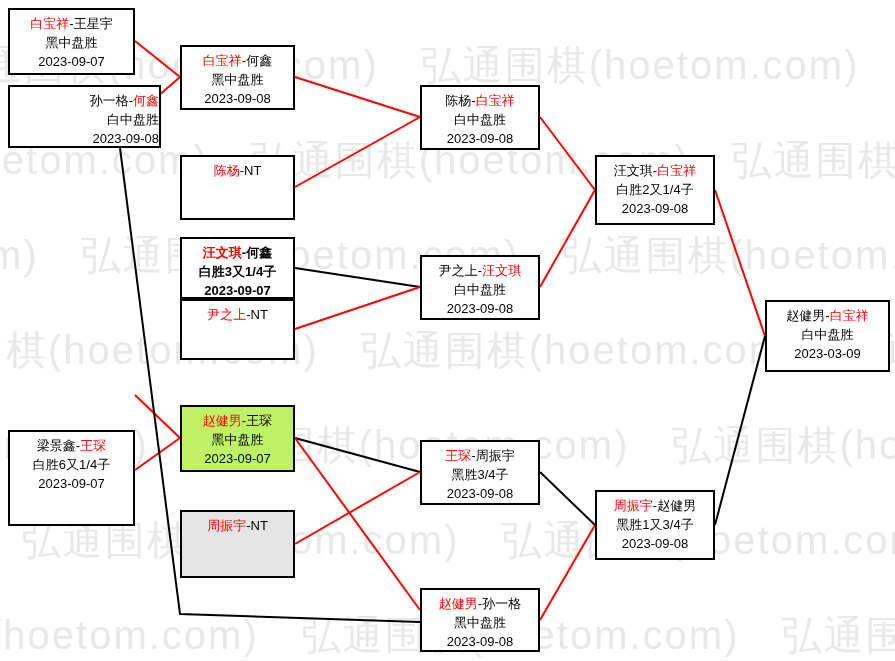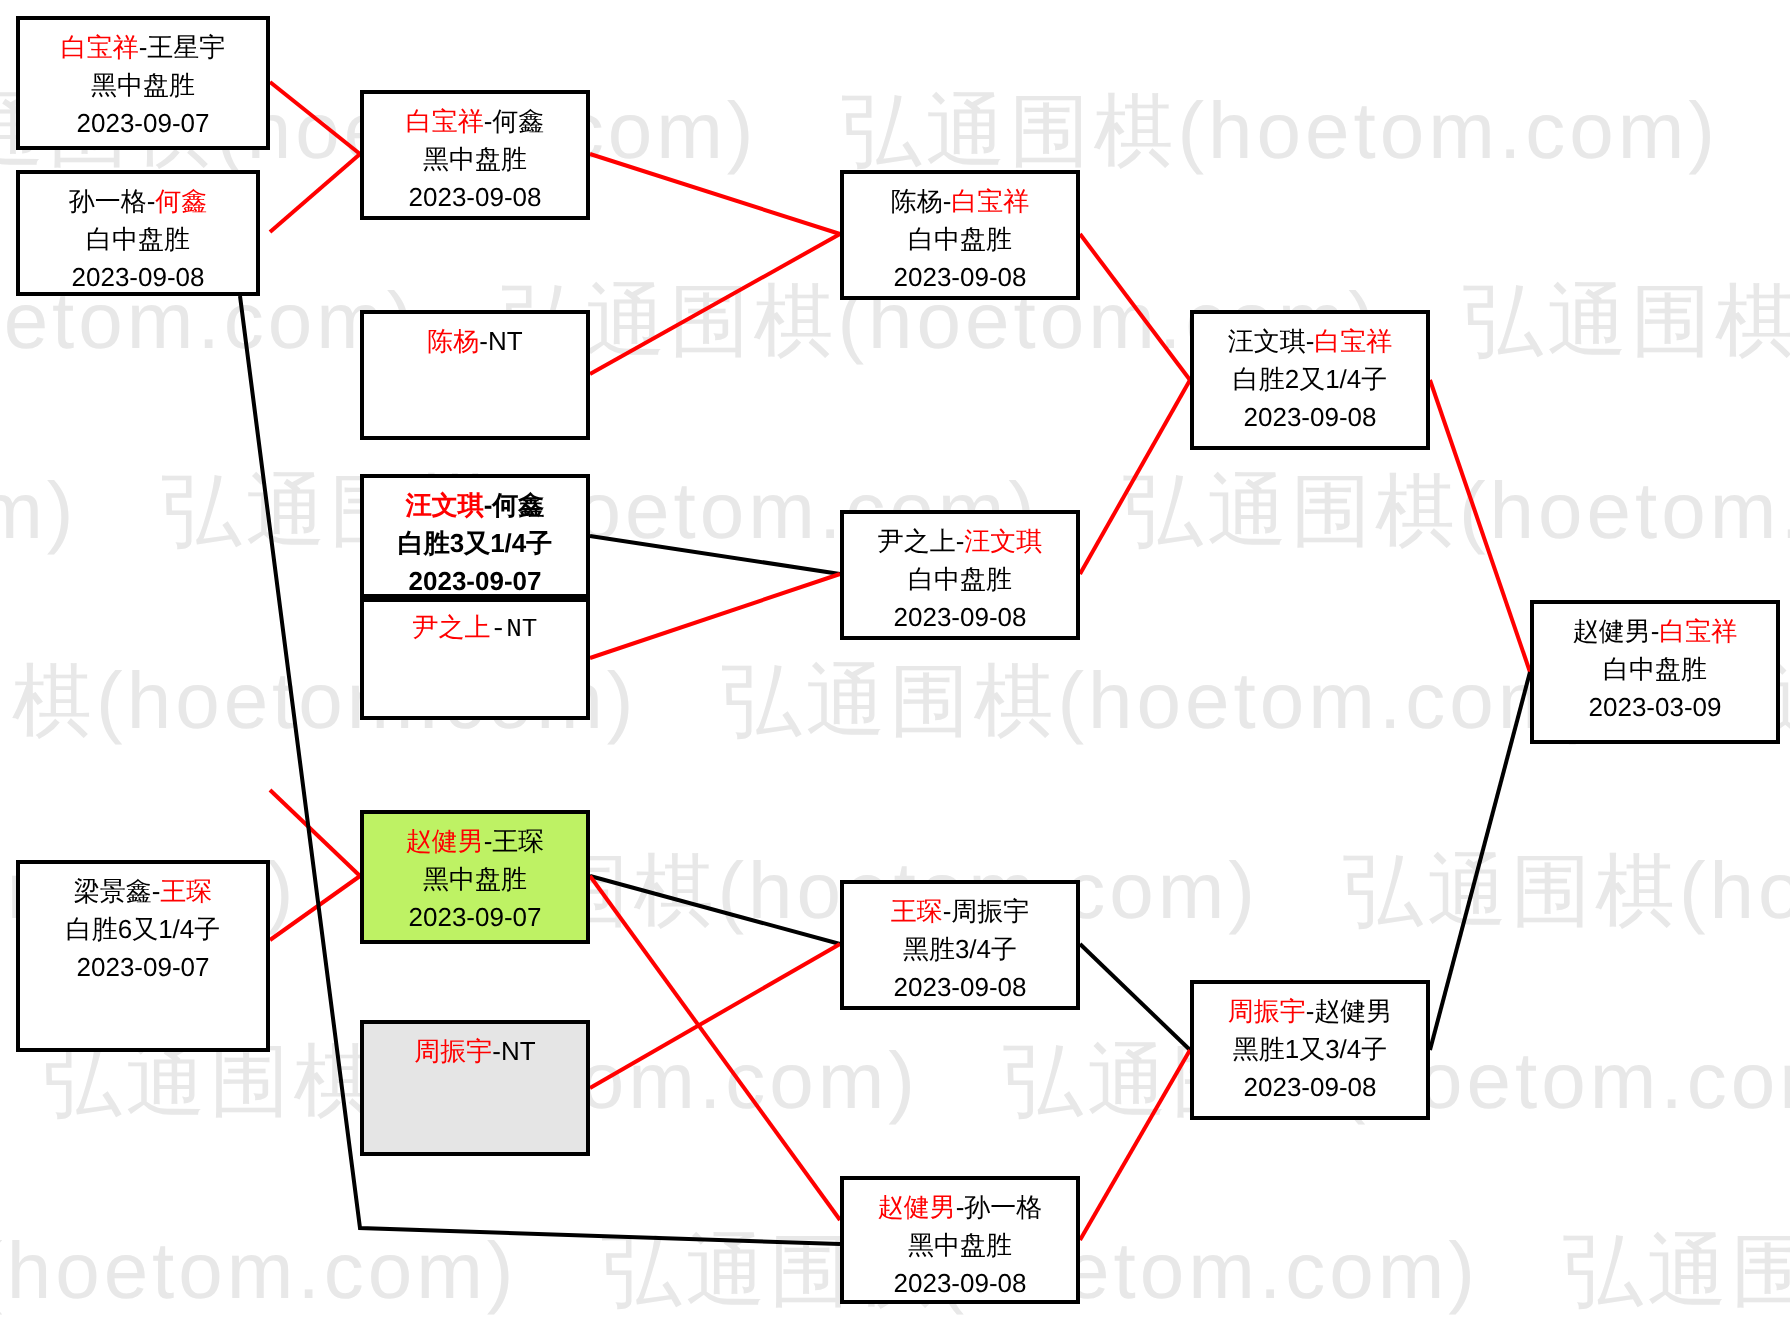--- a/index.html
+++ b/index.html
@@ -67,21 +67,21 @@
       <polyline points="120,148 180,614 420,622" fill="none" stroke="#000000" stroke-width="2"></polyline>
       <polyline points="540,472 595,525" fill="none" stroke="#000000" stroke-width="2"></polyline>
       <polyline points="540,620 595,525" fill="none" stroke="#ff0000" stroke-width="2"></polyline>
       <polyline points="715,525 765,336" fill="none" stroke="#000000" stroke-width="2"></polyline>
     </svg>
     <div class="match" style="left: 8px; top: 8px; width: 127px; height: 67px; border-color: rgb(0, 0, 0); background: rgb(255, 255, 255);">
       <div class="names"><span style="color: rgb(255, 0, 0);">白宝祥</span><span>-</span><span>王星宇</span></div>
       <div>黑中盘胜</div>
       <div>2023-09-07</div>
     </div>
-    <div class="match" style="left: 8px; top: 85px; width: 122px; height: 63px; border-color: rgb(0, 0, 0); background: rgb(255, 255, 255);">
+    <div class="match" style="left: 8px; top: 85px; width: 153px; height: 63px; border-color: rgb(0, 0, 0); background: rgb(255, 255, 255); text-align: right;">
       <div class="names"><span>孙一格</span><span>-</span><span style="color: rgb(255, 0, 0);">何鑫</span></div>
       <div>白中盘胜</div>
       <div>2023-09-08</div>
     </div>
     <div class="match" style="left: 8px; top: 430px; width: 127px; height: 96px; border-color: rgb(0, 0, 0); background: rgb(255, 255, 255);">
       <div class="names"><span>梁景鑫</span><span>-</span><span style="color: rgb(255, 0, 0);">王琛</span></div>
       <div>白胜6又1/4子</div>
       <div>2023-09-07</div>
     </div>
     <div class="match" style="left: 180px; top: 45px; width: 115px; height: 65px; border-color: rgb(0, 0, 0); background: rgb(255, 255, 255);">
@@ -90,21 +90,21 @@
       <div>2023-09-08</div>
     </div>
     <div class="match" style="left: 180px; top: 155px; width: 115px; height: 65px; border-color: rgb(0, 0, 0); background: rgb(255, 255, 255);">
       <div class="names"><span style="color: rgb(255, 0, 0);">陈杨</span><span>-</span><span>NT</span></div>
     </div>
     <div class="match" style="left: 180px; top: 237px; width: 115px; height: 62px; border-color: rgb(0, 0, 0); background: rgb(255, 255, 255); font-weight: bold;">
       <div class="names"><span style="color: rgb(255, 0, 0);">汪文琪</span><span>-</span><span>何鑫</span></div>
       <div>白胜3又1/4子</div>
       <div>2023-09-07</div>
     </div>
-    <div class="match" style="left: 180px; top: 299px; width: 115px; height: 61px; border-color: rgb(0, 0, 0); background: rgb(255, 255, 255); font-family: Liberation Mono, monospace;">
+    <div class="match" style="left: 180px; top: 299px; width: 115px; height: 61px; border-color: rgb(0, 0, 0); background: rgb(255, 255, 255);">
       <div class="names"><span style="color: rgb(255, 0, 0);">尹之上</span><span>-</span><span>NT</span></div>
     </div>
     <div class="match" style="left: 180px; top: 405px; width: 115px; height: 67px; border-color: rgb(0, 0, 0); background: #bef264;">
       <div class="names"><span style="color: rgb(255, 0, 0);">赵健男</span><span>-</span><span>王琛</span></div>
       <div>黑中盘胜</div>
       <div>2023-09-07</div>
     </div>
     <div class="match" style="left: 180px; top: 510px; width: 115px; height: 68px; border-color: rgb(0, 0, 0); background: #e5e5e5;">
       <div class="names"><span style="color: rgb(255, 0, 0);">周振宇</span><span>-</span><span>NT</span></div>
     </div>

